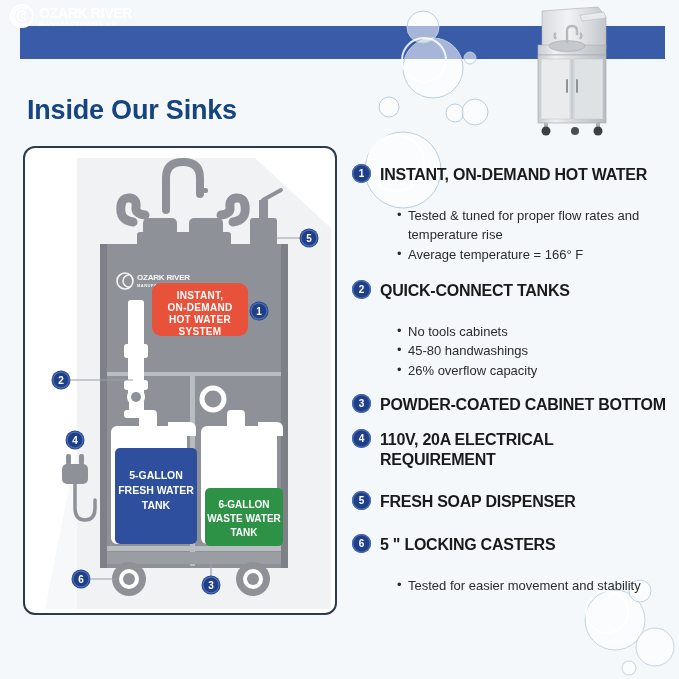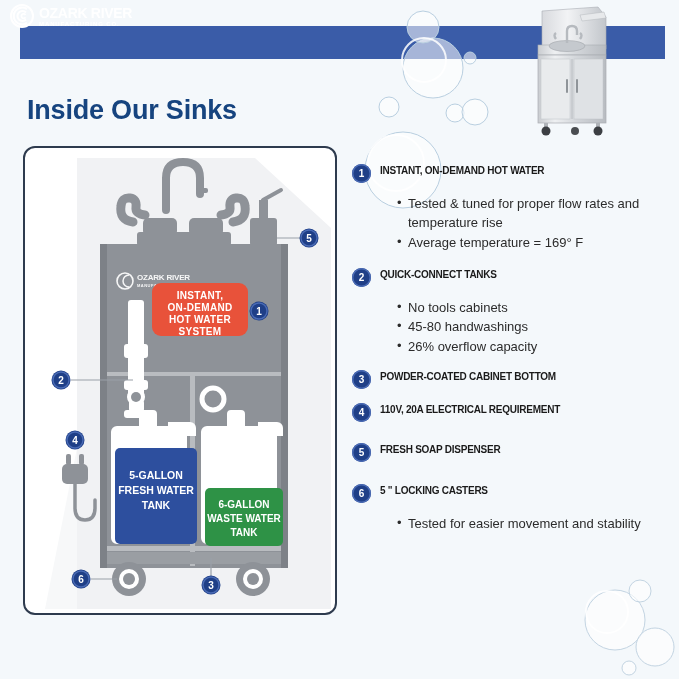--- a/index.html
+++ b/index.html
@@ -134,30 +134,30 @@
     font-size: 10px;
     font-weight: bold;
     display: flex;
     align-items: center;
     justify-content: center;
     flex: none;
     margin-top: 1px;
     box-shadow: inset 0 0 0 1.5px #4a6bb5;
   }
   .feature-title {
-    font-size: 10px;
+    font-size: 16px;
     font-weight: bold;
     color: #1a1a1a;
     letter-spacing: -0.25px;
     line-height: 1.25;
     padding-top: 2px;
   }
   .feature-bullets {
     list-style: none;
-    margin: 12px 0 0 0;
+    margin: 22px 0 0 0;
     padding: 0 0 0 45px;
   }
   .feature-bullets li {
     position: relative;
     font-size: 13px;
     color: #2b2b2b;
     line-height: 1.45;
     margin-bottom: 1px;
     padding-left: 11px;
   }
@@ -403,21 +403,21 @@
 
 <div class="feature-list">
 
   <div class="feature sp-1">
     <div class="feature-head">
       <div class="badge">1</div>
       <div class="feature-title">INSTANT, ON-DEMAND HOT WATER</div>
     </div>
     <ul class="feature-bullets">
       <li>Tested &amp; tuned for proper flow rates and temperature rise</li>
-      <li>Average temperature = 169° F</li>
+      <li>Average temperature = 166° F</li>
     </ul>
   </div>
 
   <div class="feature sp-2">
     <div class="feature-head">
       <div class="badge">2</div>
       <div class="feature-title">QUICK-CONNECT TANKS</div>
     </div>
     <ul class="feature-bullets">
       <li>No tools cabinets</li>

